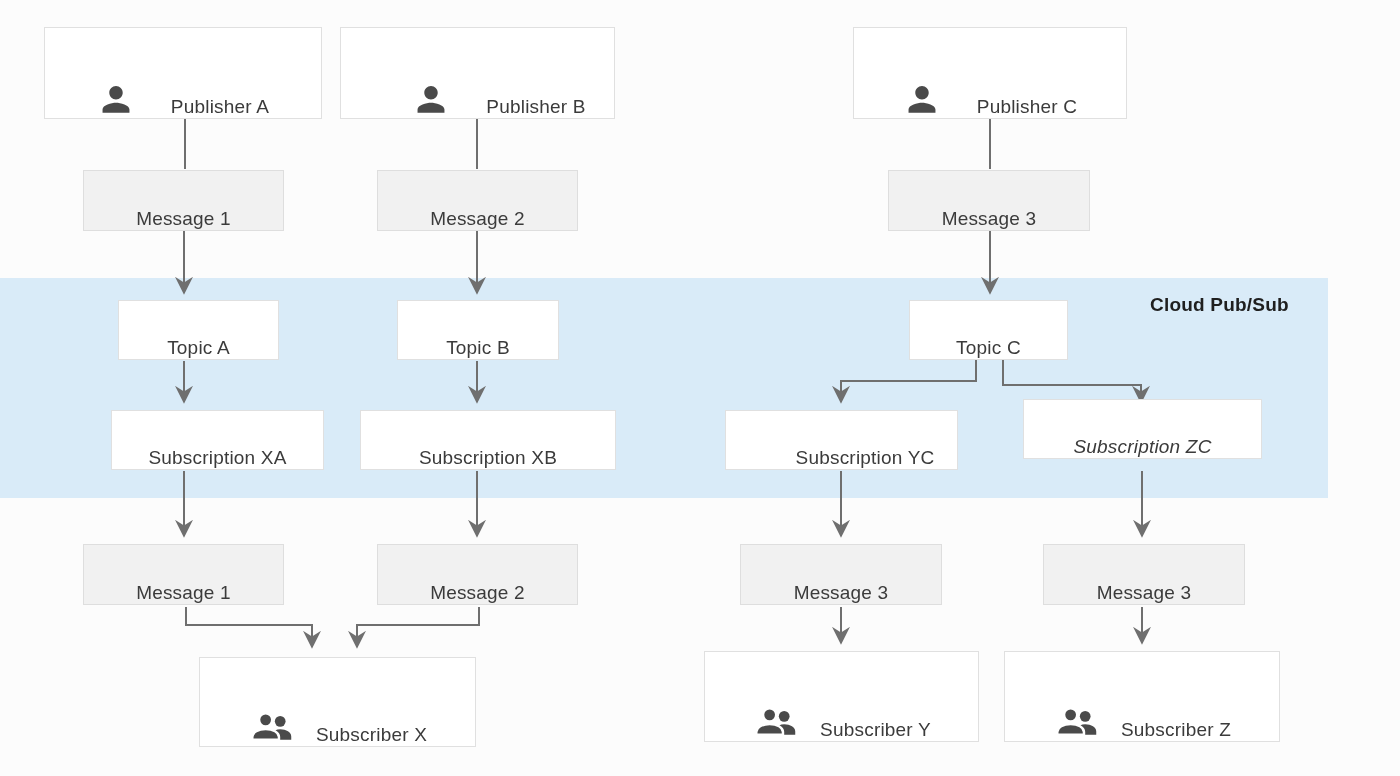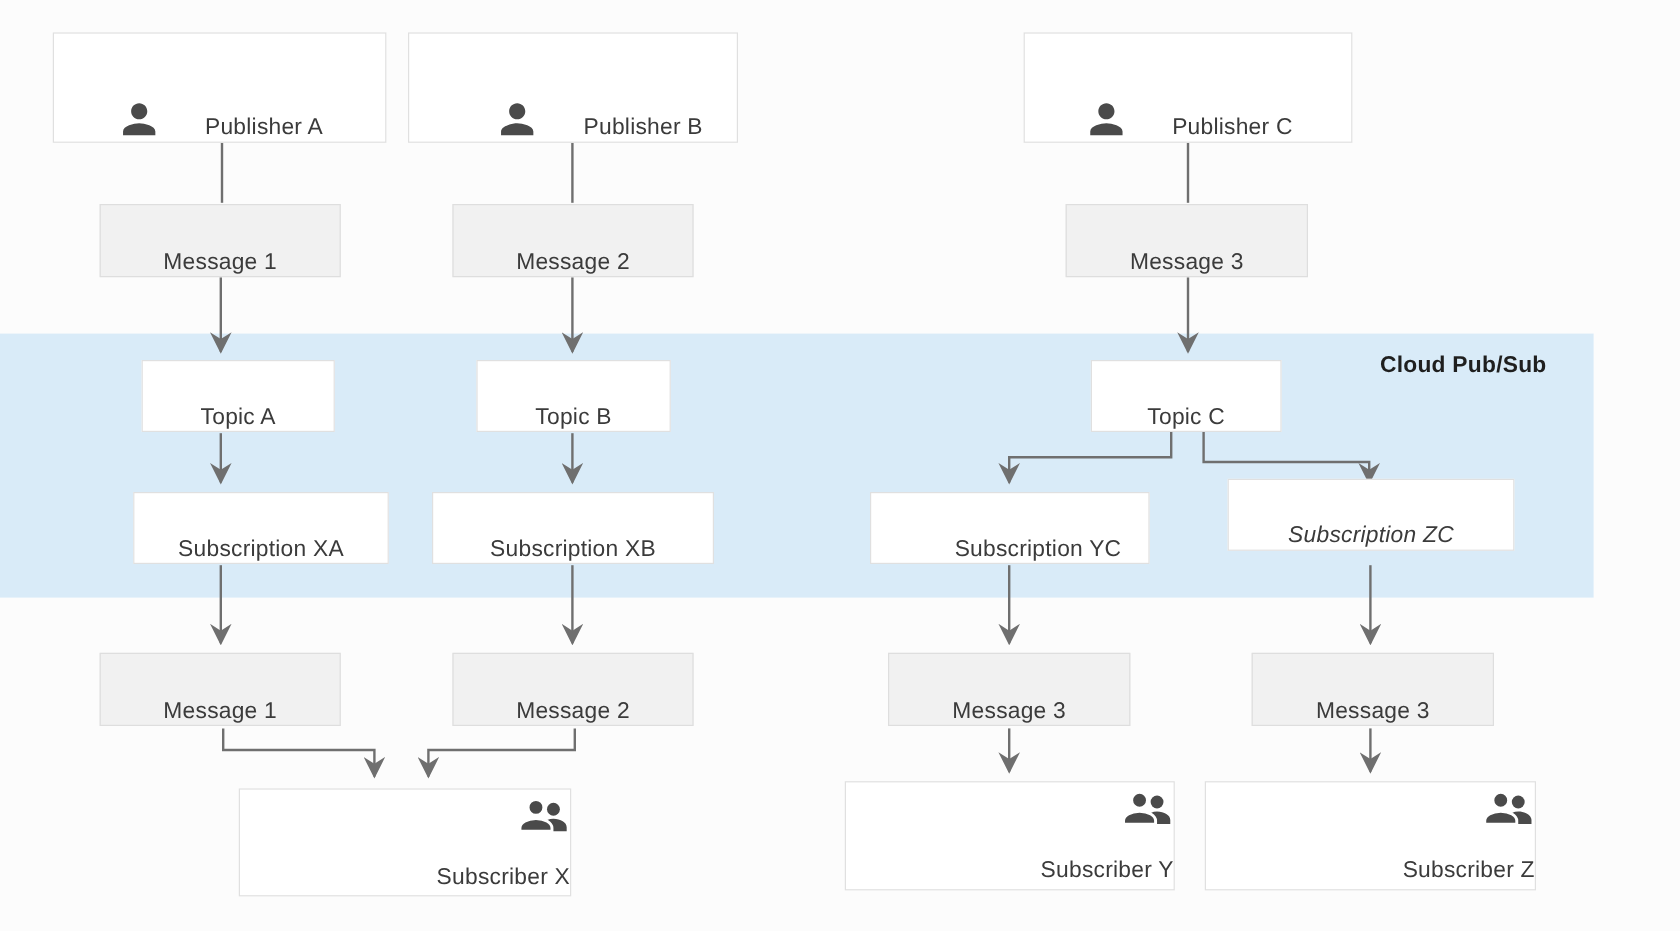--- a/index.html
+++ b/index.html
@@ -10,21 +10,21 @@
   .canvas{position:relative;width:1400px;height:776px;background:#fcfcfc;overflow:hidden;
           font-family:"Liberation Sans", sans-serif;}
   .band{position:absolute;left:0;top:278px;width:1328px;height:220px;background:var(--band);}
   .band-label{position:absolute;left:1150px;top:294px;width:170px;font-size:19px;font-weight:700;
               color:#1f1f1f;letter-spacing:.2px;}
   .node{position:absolute;box-sizing:border-box;display:flex;align-items:flex-end;justify-content:center;
         background:var(--node-fill);border:1px solid var(--border);font-size:19px;color:var(--text);
         letter-spacing:.2px;white-space:nowrap;}
   .node.msg{background:var(--msg-fill);border-color:#dedede;}
   .node.pub{gap:36px;}
-  .node.subr{gap:22px;flex-direction:column;}
+  .node.subr{gap:22px;}
   .node svg{flex:0 0 auto;fill:var(--icon);}
   svg.wires{position:absolute;left:0;top:0;}
   .edge{stroke:var(--arrow);stroke-width:2;fill:none;}
   #arrowhead path{fill:var(--arrow);}
 </style>
 </head>
 <body>
 
 <div class="canvas">
 
@@ -97,21 +97,21 @@
   <div class="node" style="left:397px;top:300px;width:162px;height:60px;">
     <span>Topic B</span>
   </div>
   <div class="node" style="left:909px;top:300px;width:159px;height:60px;">
     <span>Topic C</span>
   </div>
 
   <div class="node" style="left:65px;top:410px;width:213px;height:60px;margin-left:46px;">
     <span>Subscription XA</span>
   </div>
-  <div class="node" style="left:360px;top:410px;width:235px;height:60px;">
+  <div class="node" style="left:360px;top:410px;width:256px;height:60px;">
     <span>Subscription XB</span>
   </div>
   <div class="node" style="left:725px;top:410px;width:233px;height:60px;padding-left:47px;">
     <span>Subscription YC</span>
   </div>
   <div class="node" style="left:1023px;top:399px;width:239px;height:60px;font-style:italic;">
     <span>Subscription ZC</span>
   </div>
 
   <div class="node msg" style="left:83px;top:544px;width:201px;height:61px;">

